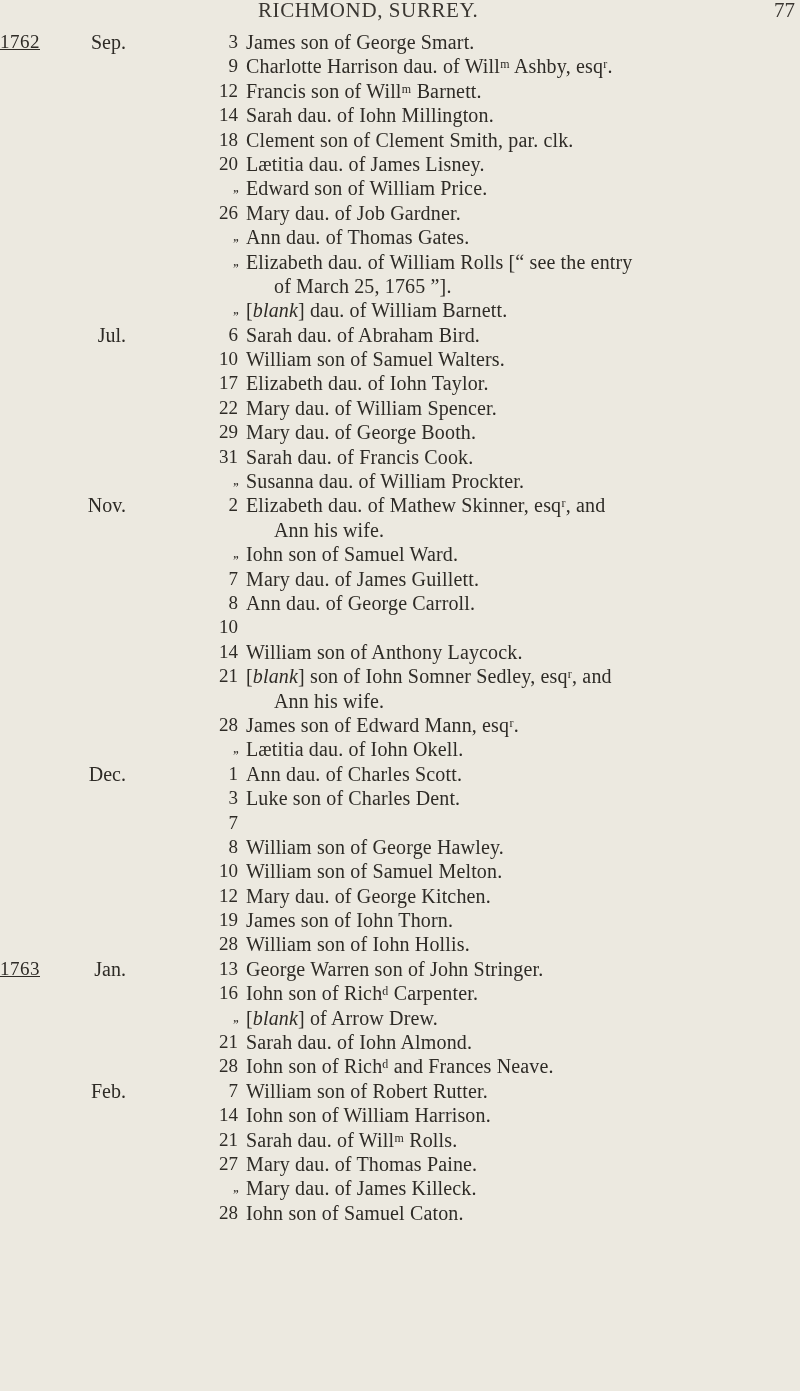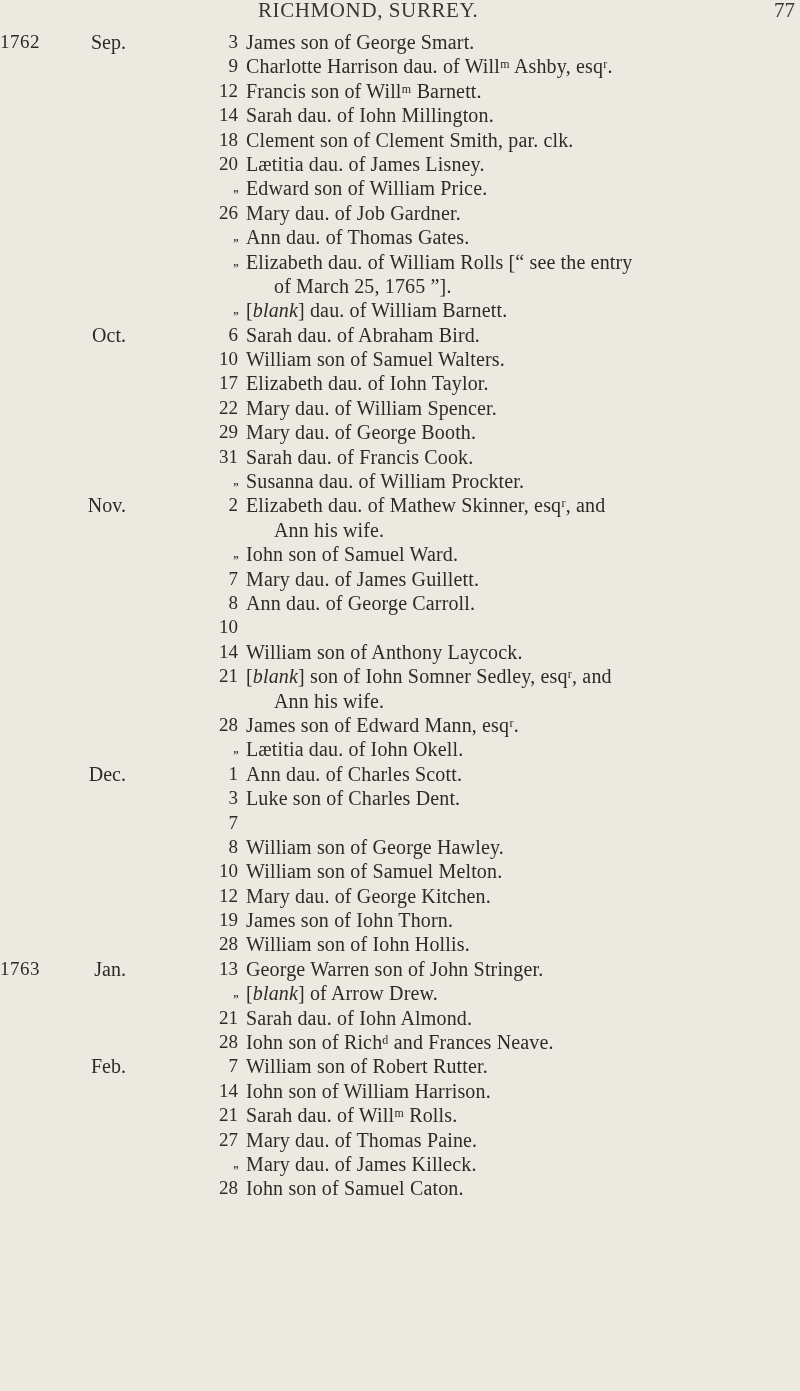--- a/index.html
+++ b/index.html
@@ -56,20 +56,21 @@
     line-height: 24.4px;
     font-size: 20px;
     white-space: nowrap;
   }
   .year {
     position: absolute;
     left: 0;
     width: 58px;
     font-size: 19px;
     letter-spacing: 0.5px;
+    text-decoration: underline;
   }
   .month {
     position: absolute;
     left: 66px;
     width: 60px;
     text-align: right;
   }
   .day {
     position: absolute;
     left: 196px;
@@ -167,21 +168,21 @@
         <span class="text">of March 25, 1765 ”].</span>
       </div>
       <div class="line">
         <span class="year"></span>
         <span class="month"></span>
         <span class="day ditto">,,</span>
         <span class="text">[<i>blank</i>] dau. of William Barnett.</span>
       </div>
       <div class="line">
         <span class="year"></span>
-        <span class="month">Oct.</span>
+        <span class="month">Jul.</span>
         <span class="day">6</span>
         <span class="text">Sarah dau. of Abraham Bird.</span>
       </div>
       <div class="line">
         <span class="year"></span>
         <span class="month"></span>
         <span class="day">10</span>
         <span class="text">William son of Samuel Walters.</span>
       </div>
       <div class="line">
@@ -322,20 +323,26 @@
       </div>
       <div class="line">
         <span class="year">1763</span>
         <span class="month">Jan.</span>
         <span class="day">13</span>
         <span class="text">George Warren son of John Stringer.</span>
       </div>
       <div class="line">
         <span class="year"></span>
         <span class="month"></span>
+        <span class="day">16</span>
+        <span class="text">Iohn son of Richᵈ Carpenter.</span>
+      </div>
+      <div class="line">
+        <span class="year"></span>
+        <span class="month"></span>
         <span class="day ditto">,,</span>
         <span class="text">[<i>blank</i>] of Arrow Drew.</span>
       </div>
       <div class="line">
         <span class="year"></span>
         <span class="month"></span>
         <span class="day">21</span>
         <span class="text">Sarah dau. of Iohn Almond.</span>
       </div>
       <div class="line">

